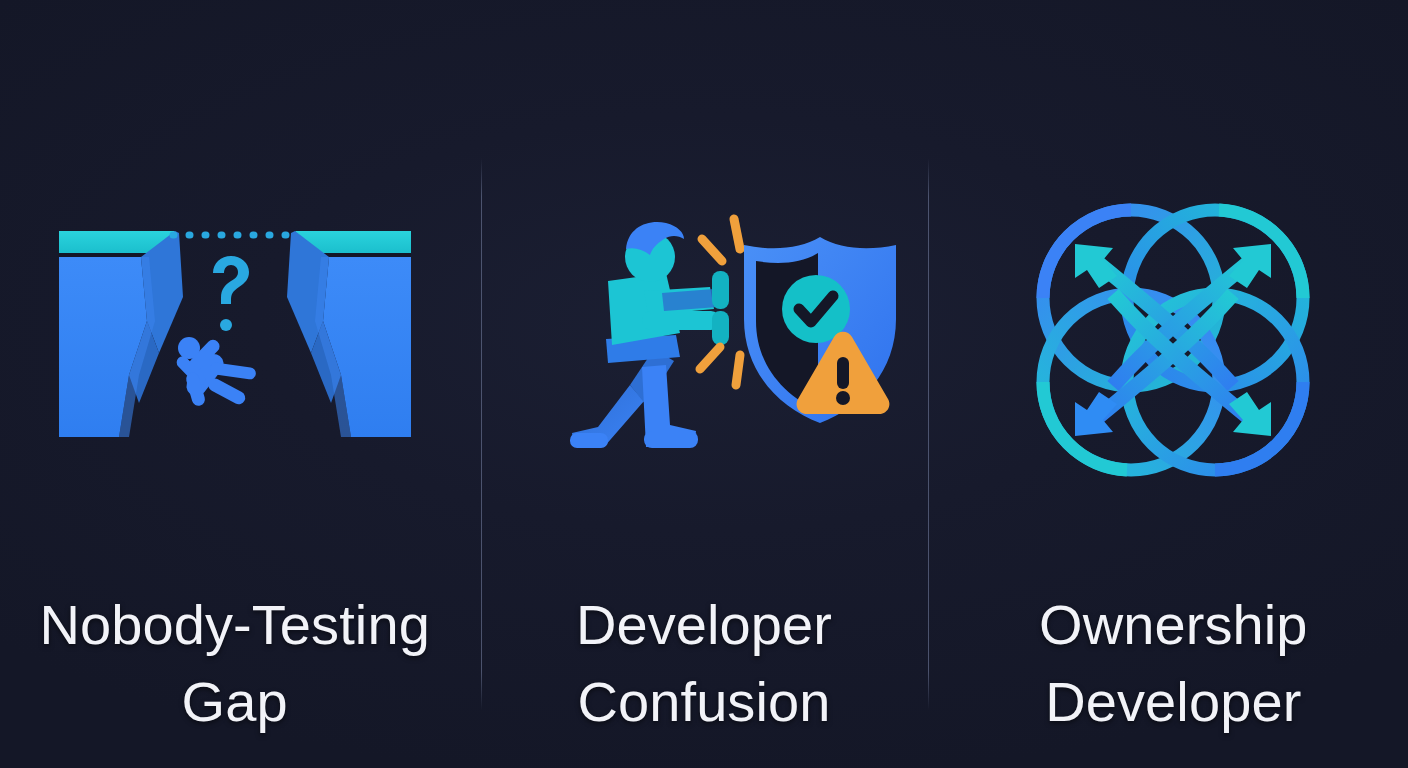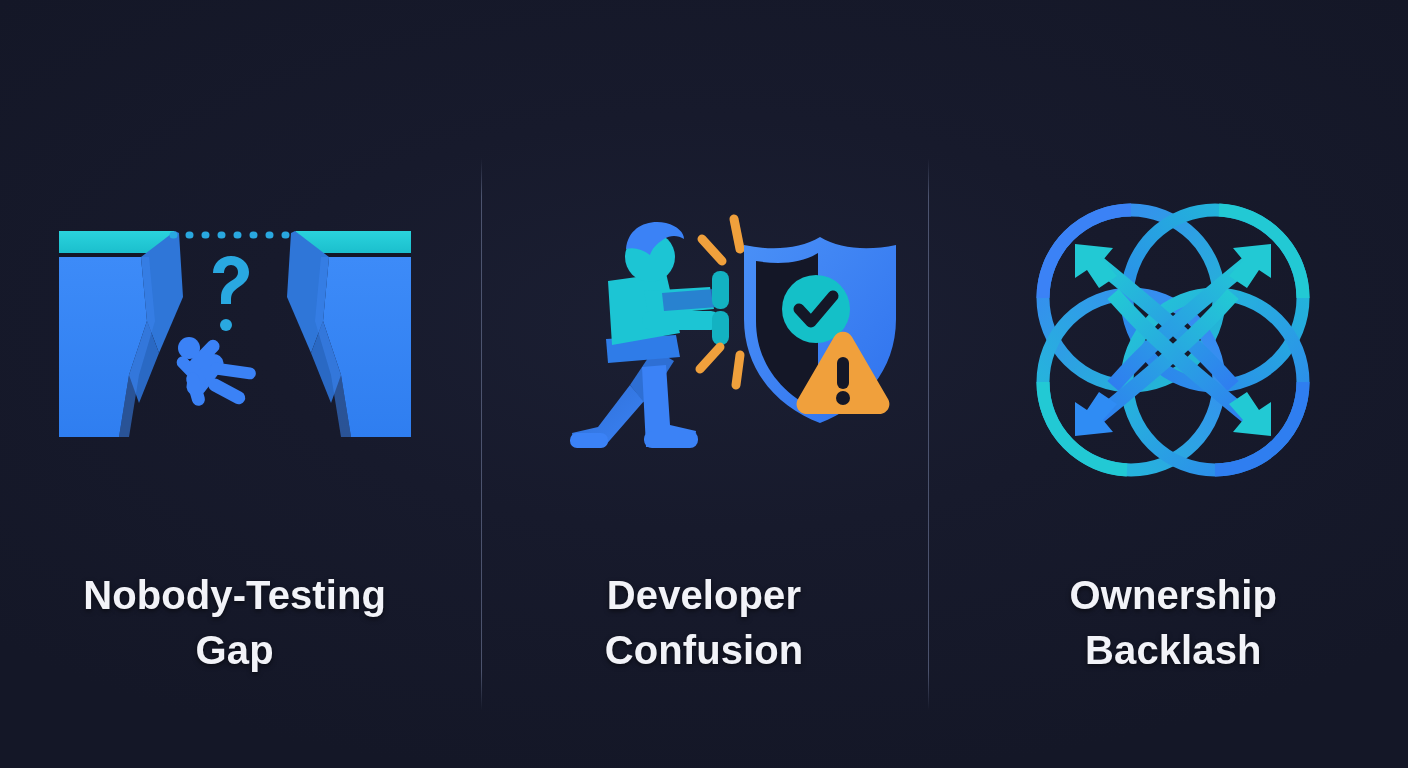--- a/index.html
+++ b/index.html
@@ -29,27 +29,27 @@
     position:relative;
     width:100%;
     height:420px;
     display:flex;
     align-items:center;
     justify-content:center;
     margin-top:130px;
   }
   .icon-wrap svg { display:block; overflow:visible; }
   .caption {
-    margin-top:18px;
+    margin-top:36px;
     width:88%;
     text-align:center;
     color:#f2f3f8;
-    font-size:40px;
+    font-size:56px;
     line-height:1.38;
-    font-weight:700;
+    font-weight:400;
     letter-spacing:0.1px;
     text-shadow:0 2px 5px rgba(0,0,0,.55);
     white-space:pre-line;
   }
   .divider {
     position:absolute;
     top:158px;
     width:1px;
     height:552px;
     background:linear-gradient(to bottom,
@@ -250,18 +250,18 @@
 
         <g fill="none" stroke-width="13">
           <path d="M196,20 a88,88 0 0 1 84,88" stroke="#22c9d4"></path>
           <path d="M20,108 a88,88 0 0 1 88,-88" stroke="#3b82f6"></path>
           <path d="M104,280 a88,88 0 0 1 -84,-88" stroke="#22c9d4"></path>
           <path d="M280,192 a88,88 0 0 1 -88,88" stroke="#2f7ef0"></path>
         </g>
       </svg>
     </div>
     <div class="caption">Ownership
-Backlash</div>
+Developer</div>
   </section>
 
   <div class="divider" id="div1"></div>
   <div class="divider" id="div2"></div>
 </div>
 
 </body></html>

